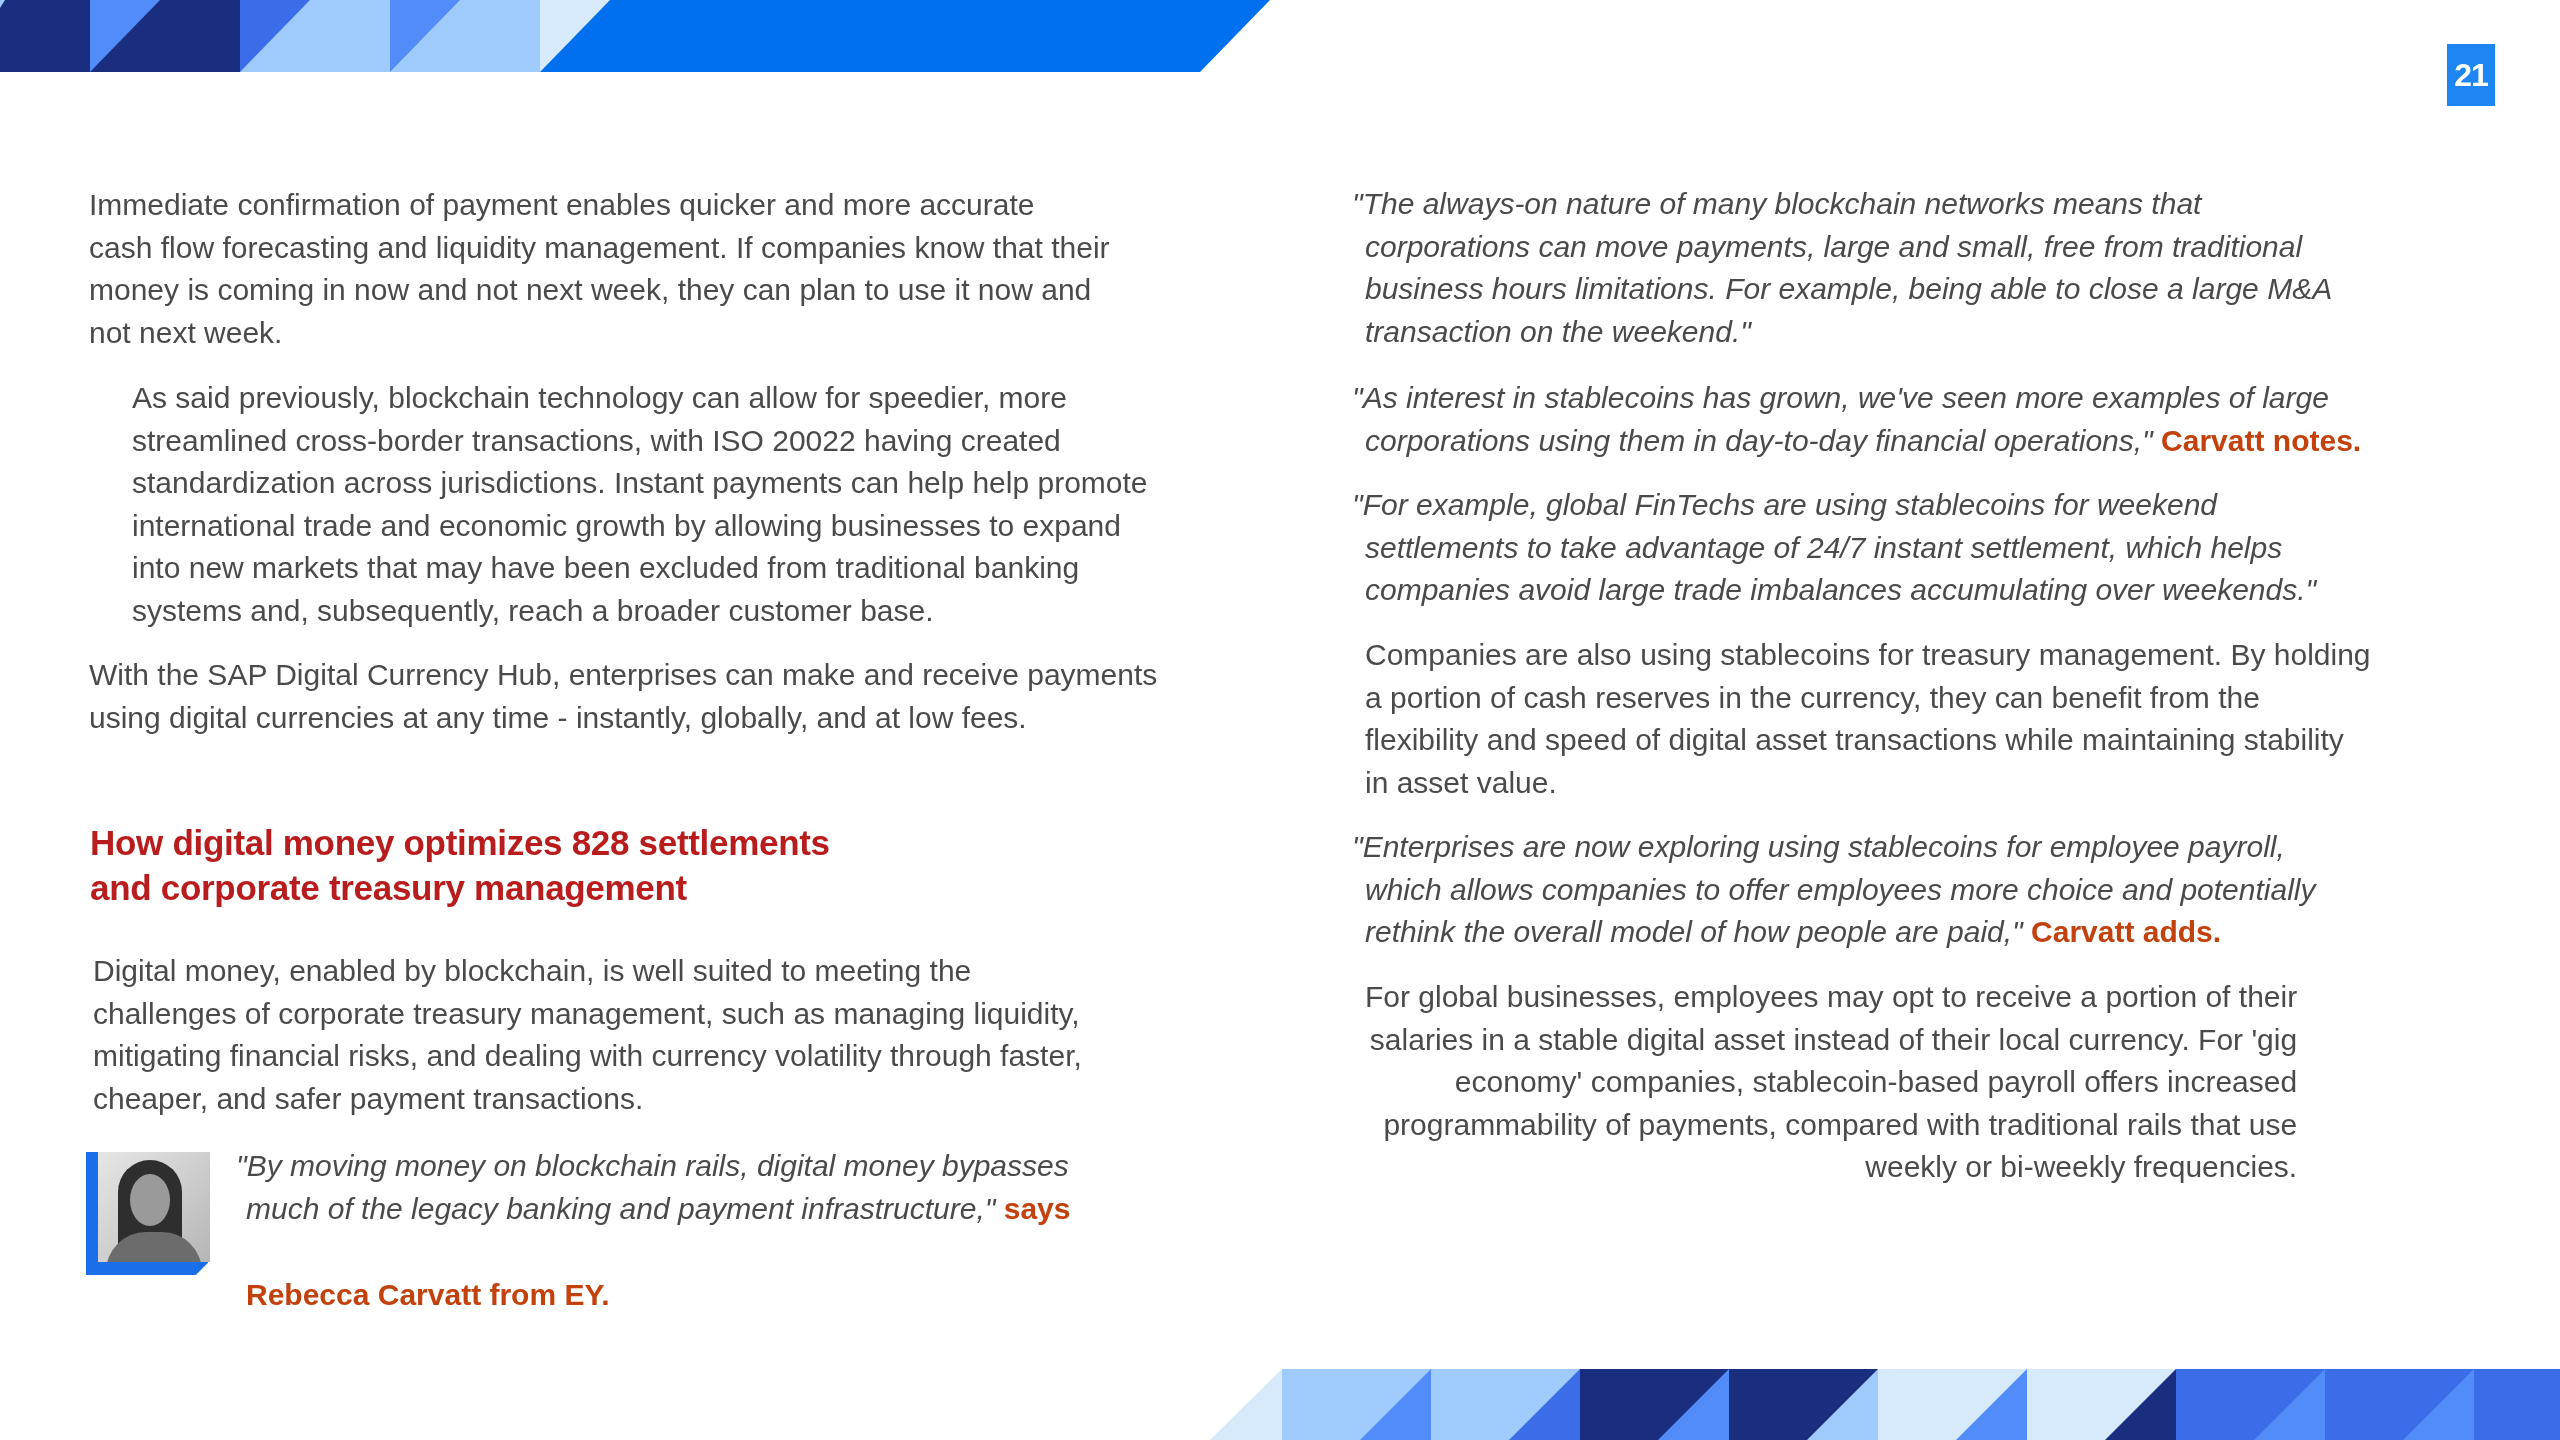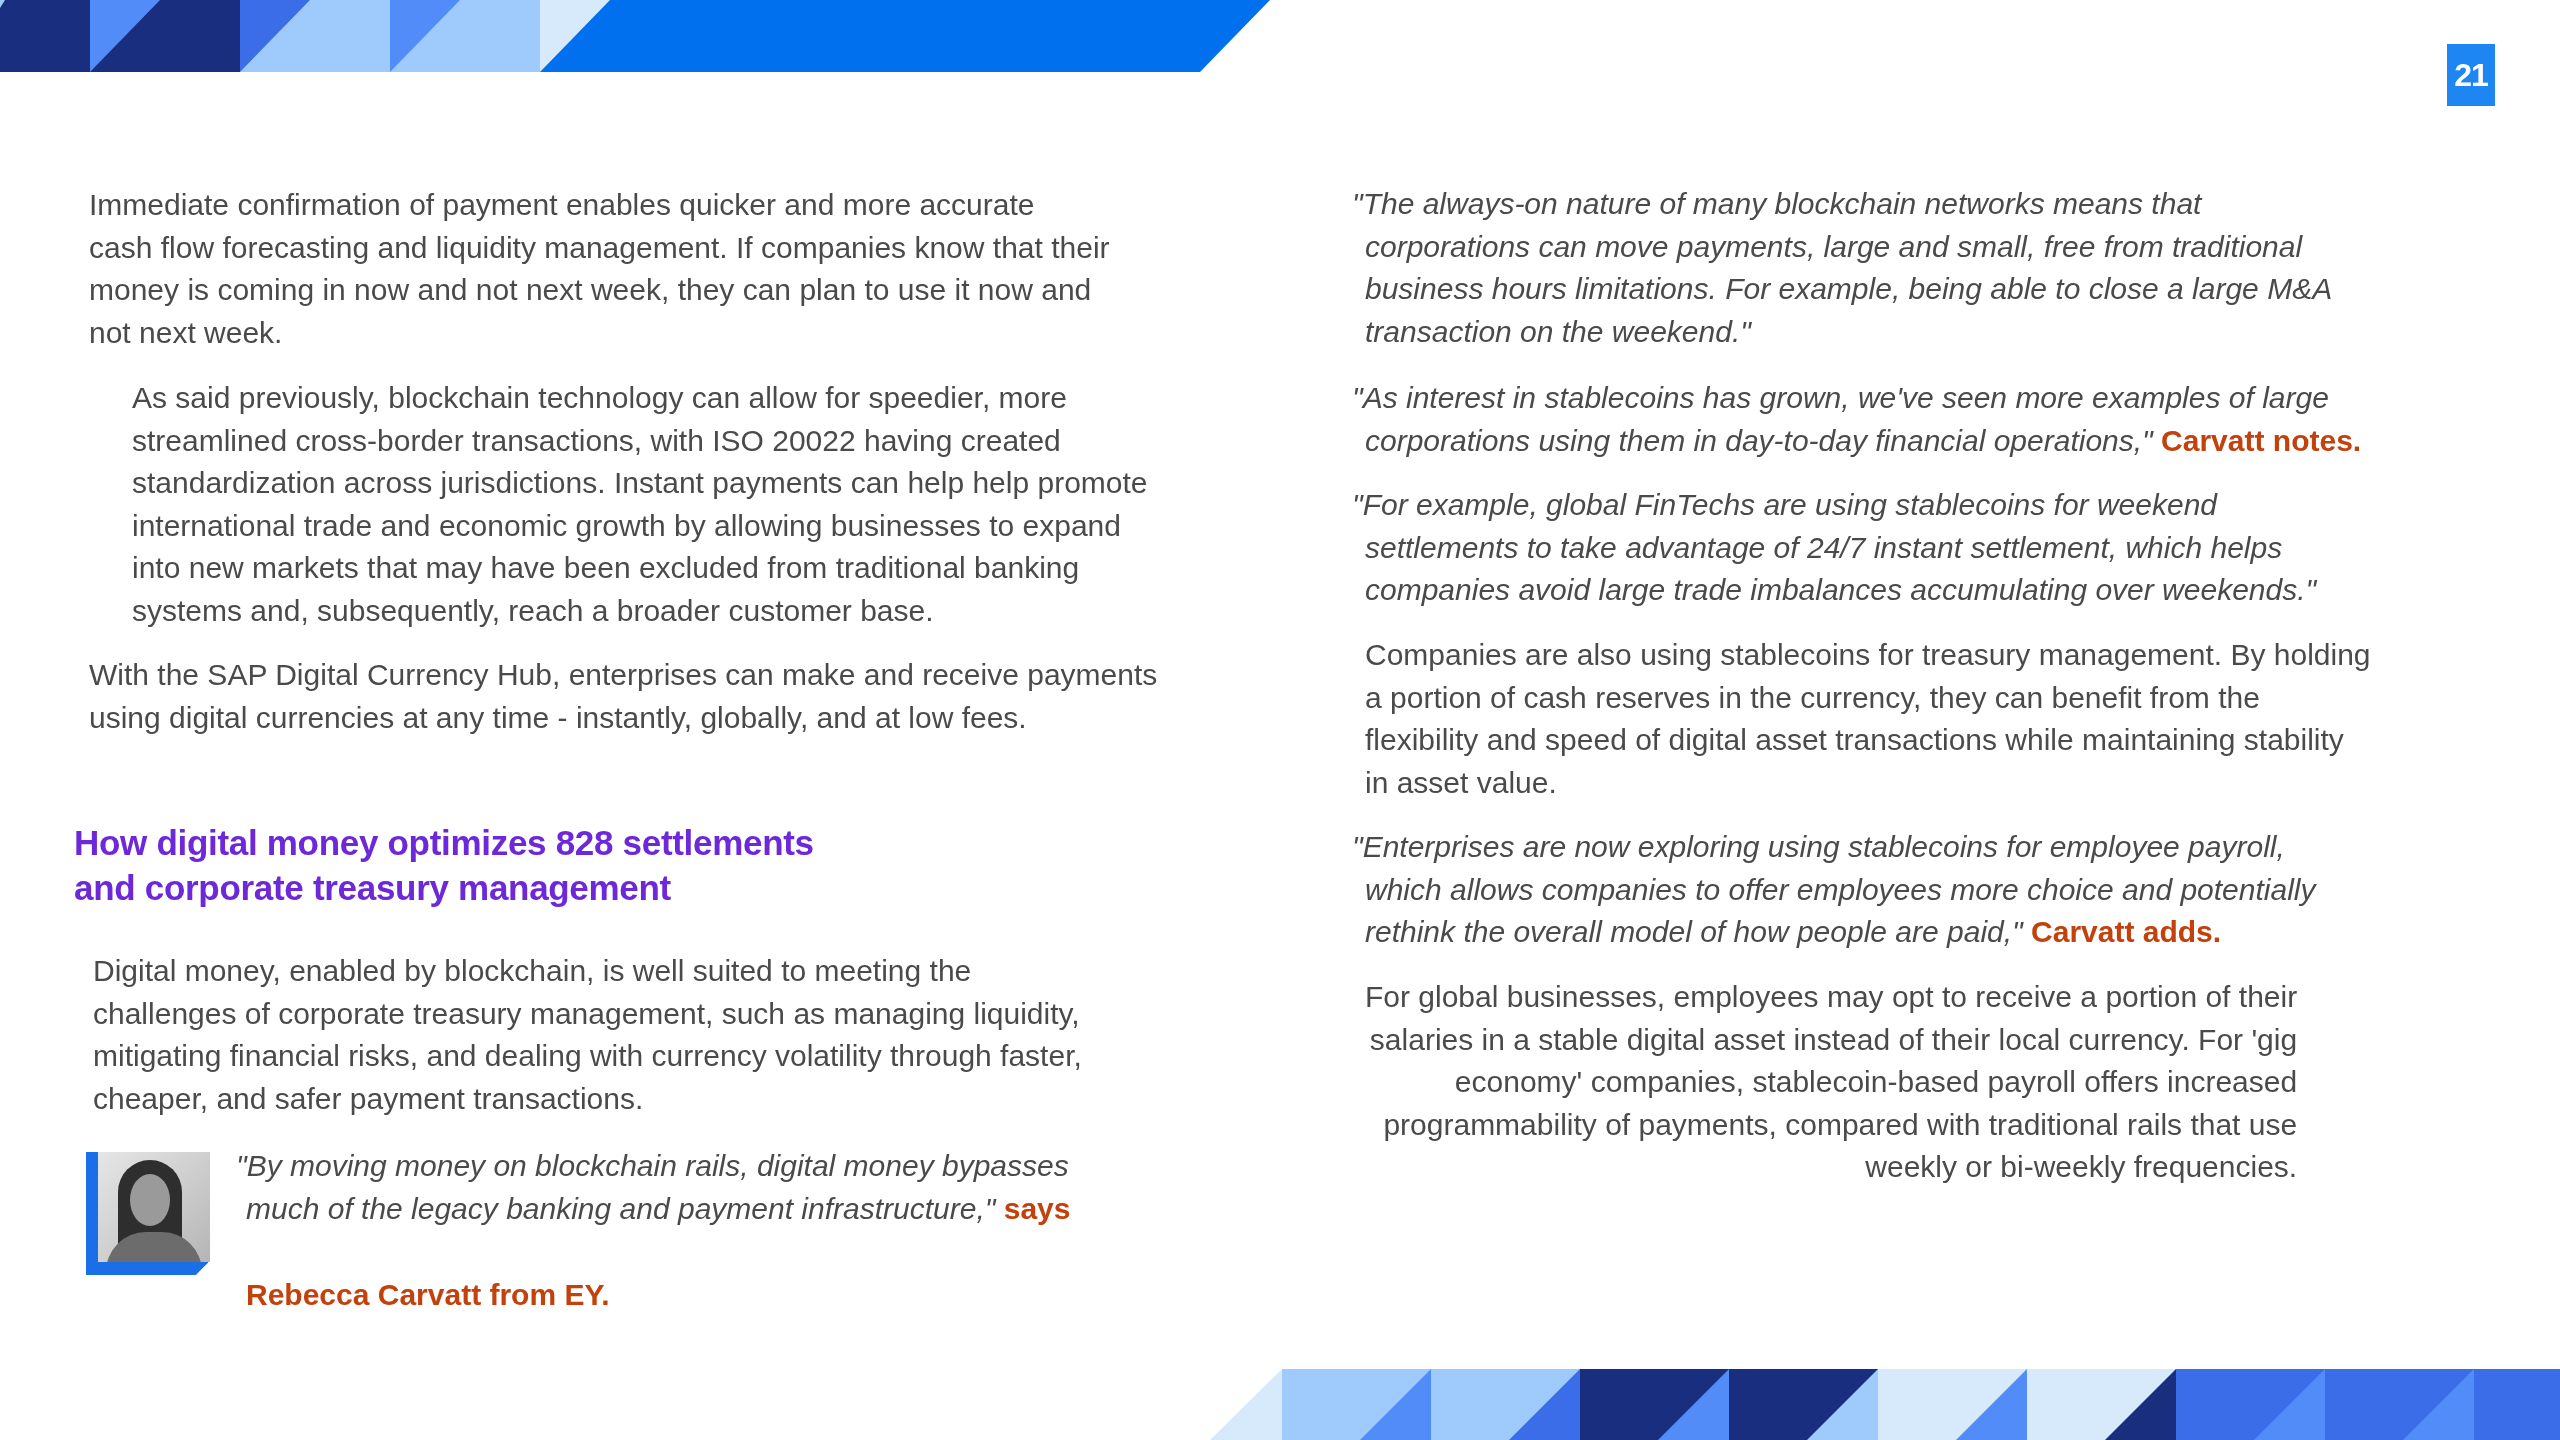--- a/index.html
+++ b/index.html
@@ -2,21 +2,21 @@
 <html><head>
 <meta charset="utf-8">
 <style>
   html, body { margin:0; padding:0; }
   body { width:2560px; height:1440px; position:relative; overflow:hidden; background:#ffffff; font-family:"Liberation Sans", sans-serif; color:#4a4a4a; }
   .banner { position:absolute; left:0; }
   .pagenum { position:absolute; left:2447px; top:44px; width:48px; height:62px; background:#1e86f2; color:#fff; font-weight:bold; font-size:32px; display:flex; align-items:center; justify-content:center; letter-spacing:-1px; }
   .col { position:absolute; font-size:30px; line-height:42.6px; }
   .p { position:absolute; margin:0; white-space:nowrap; }
   .p span.line { display:block; }
-  .heading { position:absolute; left:74px; top:820px; color:#6d28d9; font-weight:bold; font-size:35px; line-height:45px; white-space:nowrap; letter-spacing:-0.3px; }
+  .heading { position:absolute; left:90px; top:820px; color:#b91c1c; font-weight:bold; font-size:35px; line-height:45px; white-space:nowrap; letter-spacing:-0.3px; }
   .quote { font-style:italic; }
   .q-indent span.line { padding-left:13px; }
   .q-indent span.line:first-child { padding-left:0; }
   b, .bold { font-weight:bold; font-style:normal; color:#c2410c; }
   .avatar-frame { position:absolute; left:86px; top:1152px; width:122px; height:123px; background:#1a6ee8; clip-path:polygon(0 0, 100% 0, 100% 90%, 90% 100%, 0 100%); }
   .avatar-photo { position:absolute; left:98px; top:1152px; width:112px; height:110px; background:linear-gradient(135deg,#e6e6e6 0%,#cfcfcf 50%,#b5b5b5 100%); overflow:hidden; }
   .hair { position:absolute; left:20px; top:8px; width:64px; height:100px; background:#2e2e2e; border-radius:32px 32px 10px 10px; }
   .face { position:absolute; left:32px; top:22px; width:40px; height:52px; background:#9a9a9a; border-radius:50%; }
   .shoulders { position:absolute; left:8px; top:80px; width:96px; height:40px; background:#6c6c6c; border-radius:40px 40px 0 0; }
 </style>

